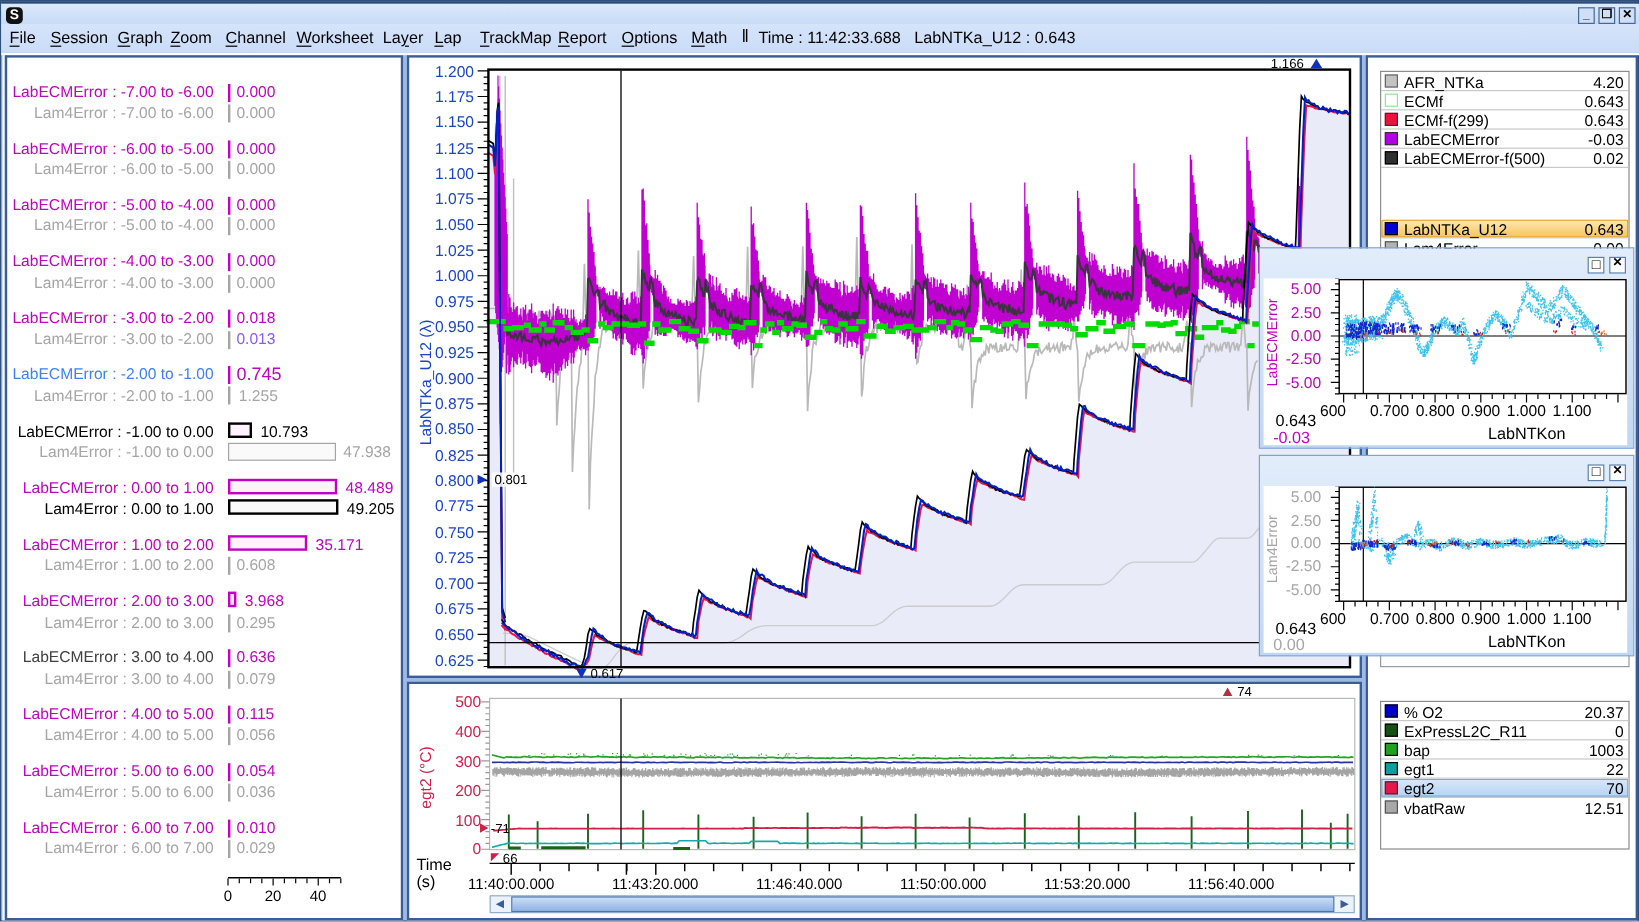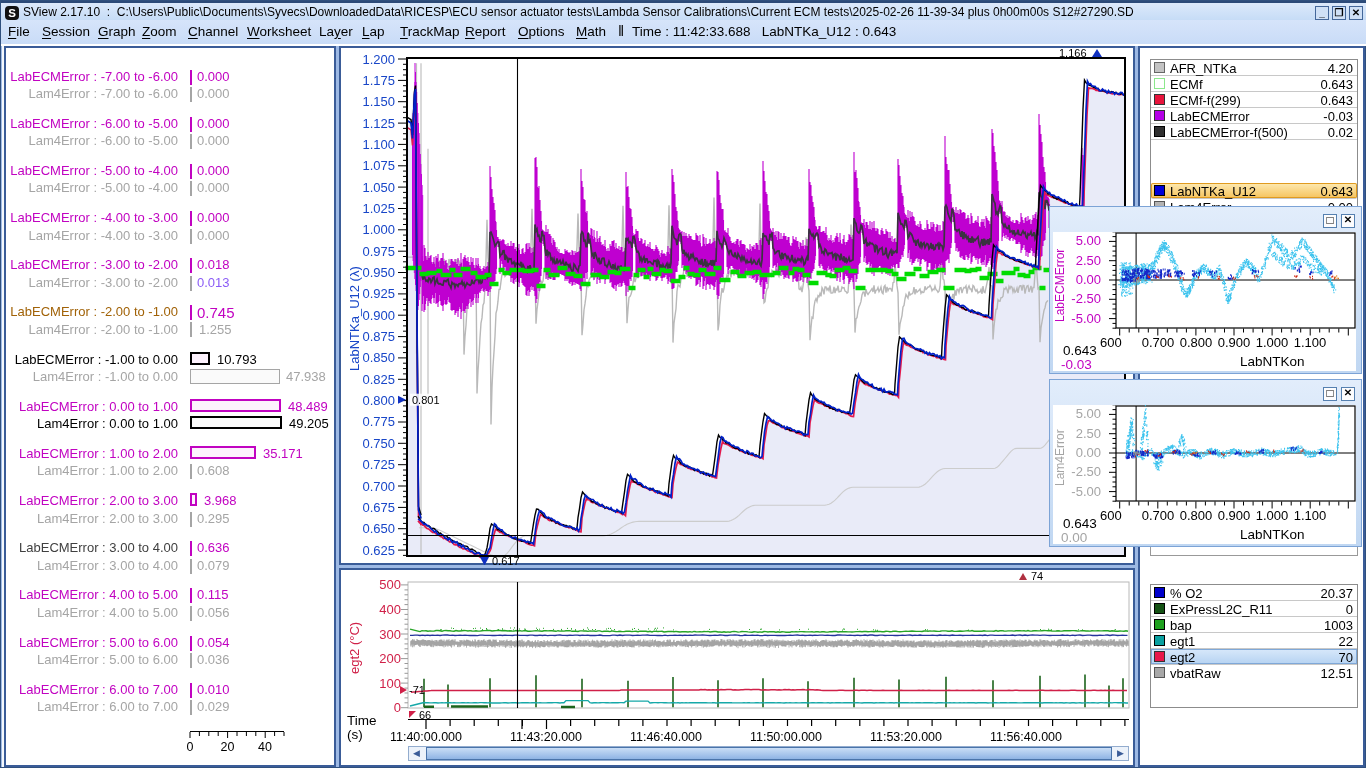--- a/index.html
+++ b/index.html
@@ -39,21 +39,20 @@
 #scrollbar { position:absolute; left:69px; top:178px; width:721px; height:15px; background:#ecf2fa; border:1px solid #93acce; }
 #sthumb { position:absolute; left:17px; top:0px; height:13px; width:686px; background:linear-gradient(#cadef6,#8fb4e4); border:1px solid #4a74aa; }
 .sarrow { position:absolute; top:1px; width:13px; height:11px; font-size:9px; color:#3a5c98; text-align:center; line-height:11px; }
 </style></head>
 <body>
 <div id="app">
   <div style="position:absolute;left:0;top:43px;width:1366px;height:2px;background:#fff"></div>
   <div style="position:absolute;left:1px;top:45px;width:2px;height:721px;background:#f4f8fd"></div>
   <div id="titlebar">
     <div id="icon">S</div>
-    <div class="ttext">SView 2.17.10&nbsp; :&nbsp; C:\Users\Public\Documents\Syvecs\DownloadedData\RICESP\ECU sensor actuator tests\Lambda Sensor Calibrations\Current ECM tests\2025-02-26 11-39-34 plus 0h00m00s S12#27290.SD</div>
     <div class="wbtn" style="right:38px">_</div>
     <div class="wbtn" style="right:21px">❐</div>
     <div class="wbtn" style="right:4px">✕</div>
   </div>
   <div id="menubar">
     <span class="mi" style="left:7px"><u>F</u>ile</span>
     <span class="mi" style="left:41px"><u>S</u>ession</span>
     <span class="mi" style="left:97px"><u>G</u>raph</span>
     <span class="mi" style="left:141px"><u>Z</u>oom</span>
     <span class="mi" style="left:187px"><u>C</u>hannel</span>
@@ -93,21 +92,21 @@
         <div style="position:absolute;left:185.5px;top:165.0px;width:2px;height:15px;background:#c103c1"></div>
         <div style="position:absolute;left:193px;top:164.0px;font-size:13px;color:#c103c1">0.000</div>
         <div style="position:absolute;left:185.5px;top:182.5px;width:2px;height:15px;background:#a5a5a5"></div>
         <div style="position:absolute;left:193px;top:181.5px;font-size:13px;color:#a5a5a5">0.000</div>
         <div class="hl" style="top:211.2px;color:#c103c1">LabECMError : -3.00 to -2.00</div>
         <div class="hl" style="top:228.7px;color:#a5a5a5">Lam4Error : -3.00 to -2.00</div>
         <div style="position:absolute;left:185.5px;top:212.2px;width:2px;height:15px;background:#c103c1"></div>
         <div style="position:absolute;left:193px;top:211.2px;font-size:13px;color:#c103c1">0.018</div>
         <div style="position:absolute;left:185.5px;top:229.7px;width:2px;height:15px;background:#a5a5a5"></div>
         <div style="position:absolute;left:193px;top:228.7px;font-size:13px;color:#8b5cf6">0.013</div>
-        <div class="hl" style="top:258.4px;color:#a16207">LabECMError : -2.00 to -1.00</div>
+        <div class="hl" style="top:258.4px;color:#3b82f6">LabECMError : -2.00 to -1.00</div>
         <div class="hl" style="top:275.9px;color:#a5a5a5">Lam4Error : -2.00 to -1.00</div>
         <div style="position:absolute;left:185.5px;top:259.4px;width:2px;height:15px;background:#c103c1"></div>
         <div style="position:absolute;left:193px;top:258.4px;font-size:15px;color:#c103c1">0.745</div>
         <div style="position:absolute;left:185.5px;top:275.9px;width:2.4px;height:15px;background:#fafafa;border:1px solid #a5a5a5"></div>
         <div style="position:absolute;left:195px;top:275.9px;font-size:13px;color:#a5a5a5">1.255</div>
         <div class="hl" style="top:305.5px;color:#000">LabECMError : -1.00 to 0.00</div>
         <div class="hl" style="top:323.0px;color:#a5a5a5">Lam4Error : -1.00 to 0.00</div>
         <div style="position:absolute;left:185.5px;top:305.5px;width:20.3px;height:13px;background:#fdf2fd;border:2px solid #000"></div>
         <div style="position:absolute;left:213px;top:305.5px;font-size:13px;color:#000">10.793</div>
         <div style="position:absolute;left:185.5px;top:323.0px;width:90.0px;height:15px;background:#fafafa;border:1px solid #a5a5a5"></div>

